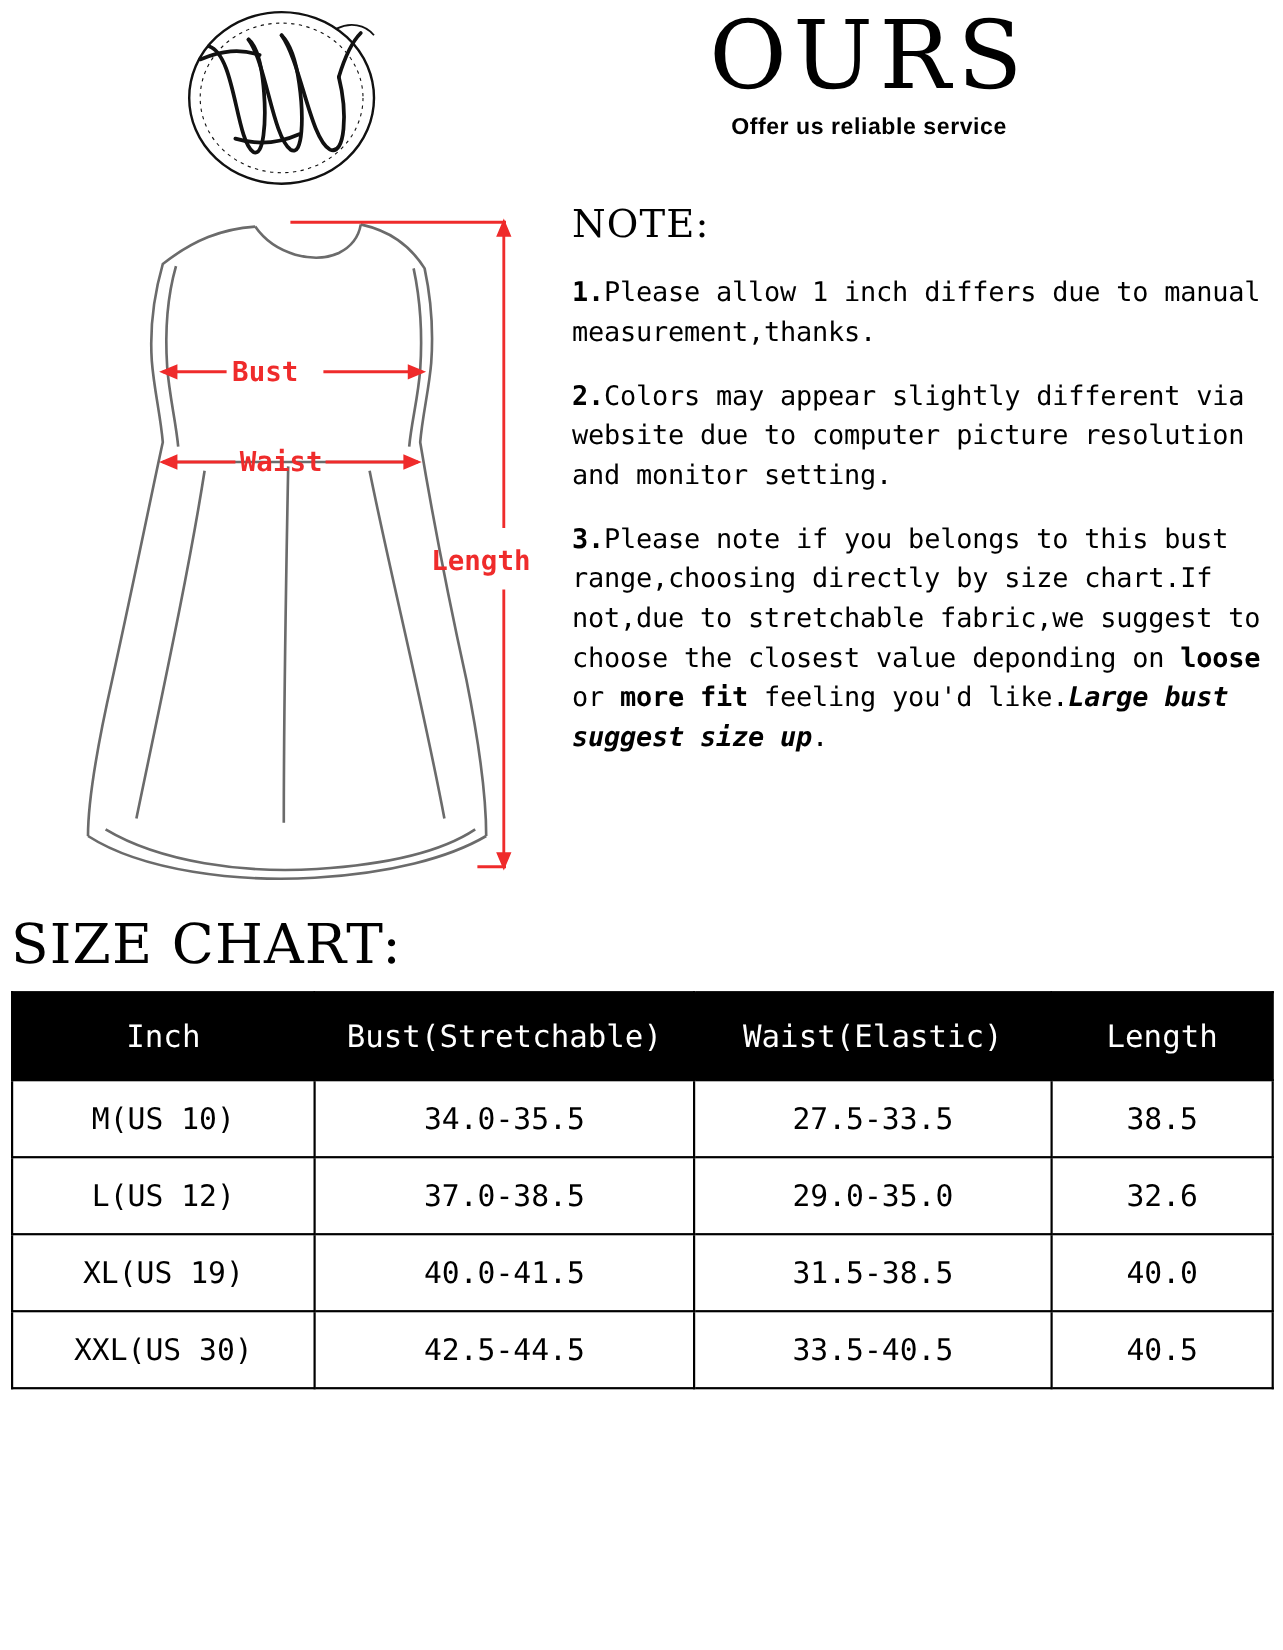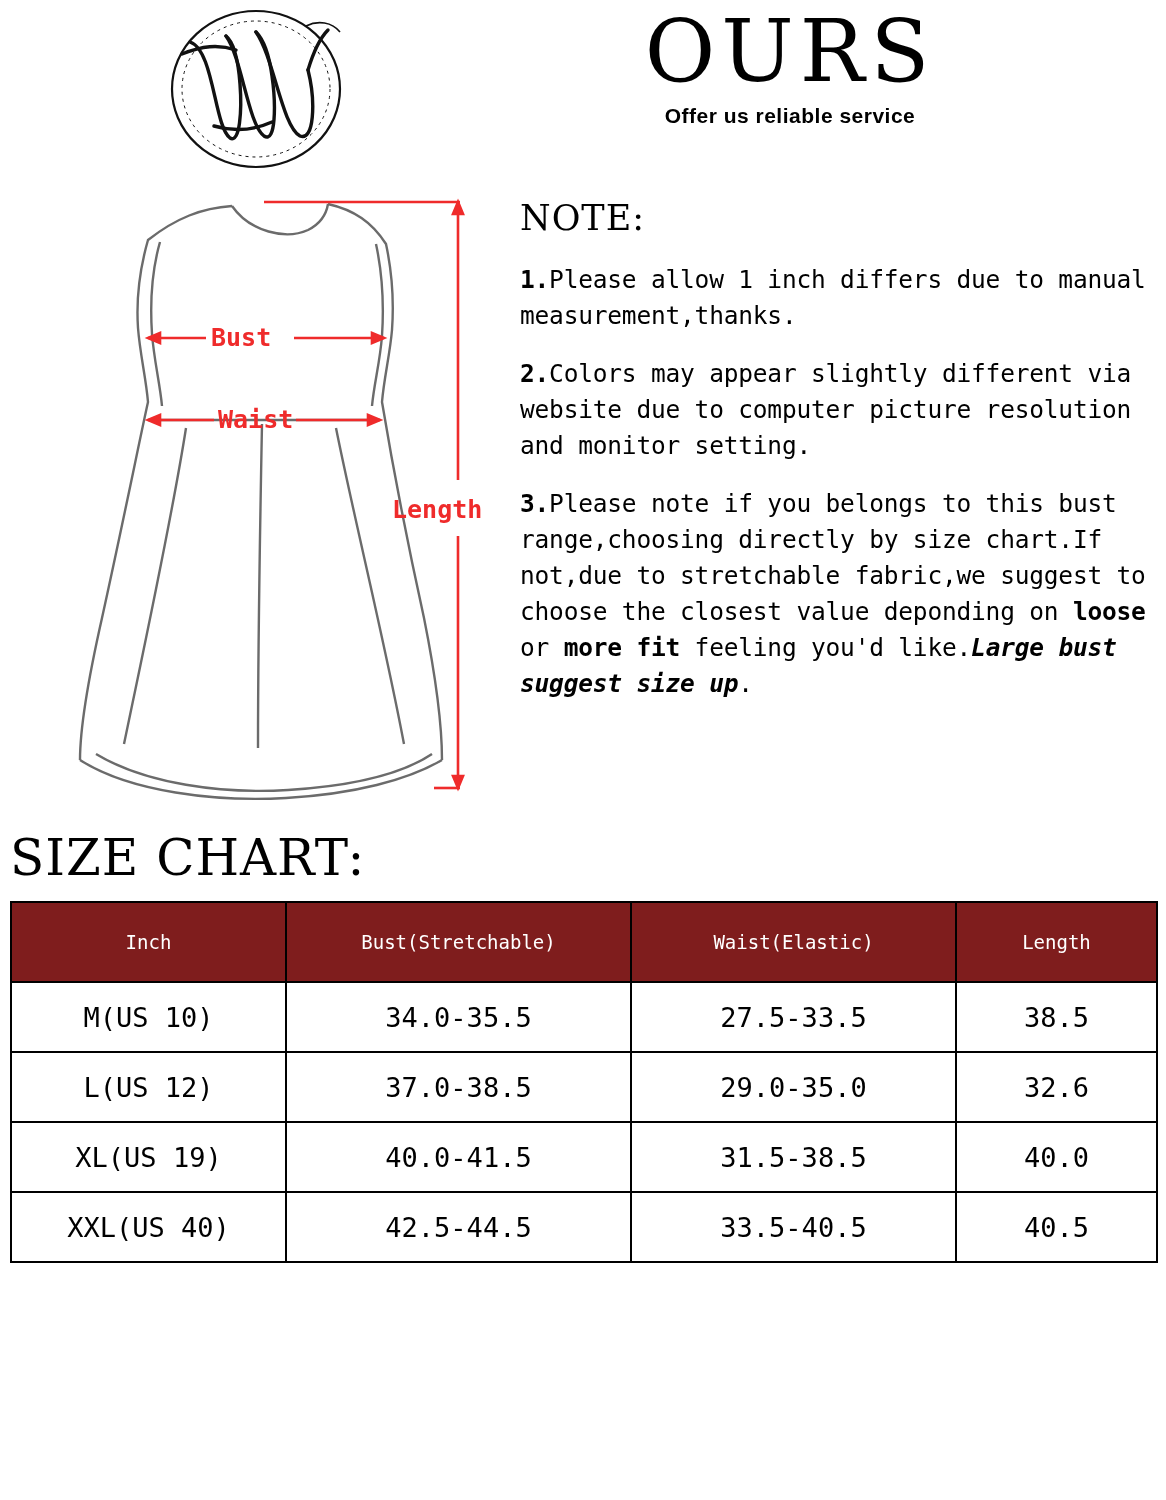--- a/index.html
+++ b/index.html
@@ -59,21 +59,21 @@
   .dress-wrap {
     position: absolute;
     left: 36px;
     top: 10px;
     width: 480px;
     height: 630px;
   }
   .note-wrap {
     position: absolute;
     left: 520px;
-    top: 20px;
+    top: 6px;
     width: 632px;
     height: 620px;
     overflow: hidden;
   }
   .note-title {
     font-family: "DejaVu Serif", serif;
     font-size: 35px;
     letter-spacing: 1px;
     margin: 0 0 24px 0;
   }
@@ -111,25 +111,25 @@
   table.size-chart th,
   table.size-chart td {
     border: 2px solid #000000;
     text-align: center;
     font-family: "DejaVu Sans Mono", monospace;
     font-size: 27px;
     height: 66px;
     letter-spacing: 0px;
   }
   table.size-chart thead th {
-    background: #7f1d1d;
+    background: #000000;
     color: #ffffff;
     font-weight: 400;
     height: 76px;
-    font-size: 19px;
+    font-size: 28px;
   }
   table.size-chart col.c0 { width: 275px; }
   table.size-chart col.c1 { width: 345px; }
   table.size-chart col.c2 { width: 325px; }
   table.size-chart col.c3 { width: 201px; }
 </style>
 </head>
 <body>
 
 <div class="header">
@@ -265,20 +265,20 @@
         <td>29.0-35.0</td>
         <td>32.6</td>
       </tr>
       <tr>
         <td>XL(US 19)</td>
         <td>40.0-41.5</td>
         <td>31.5-38.5</td>
         <td>40.0</td>
       </tr>
       <tr>
-        <td>XXL(US 40)</td>
+        <td>XXL(US 30)</td>
         <td>42.5-44.5</td>
         <td>33.5-40.5</td>
         <td>40.5</td>
       </tr>
     </tbody>
   </table>
 </div>
 
 </body></html>

